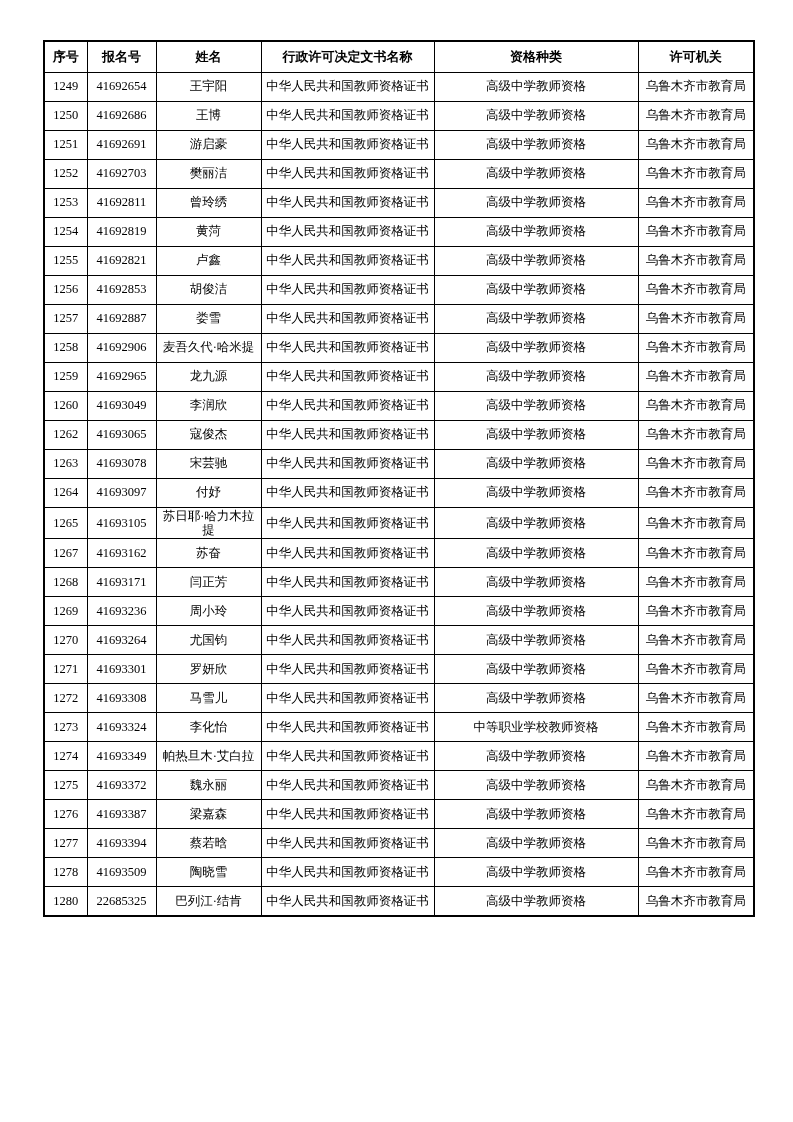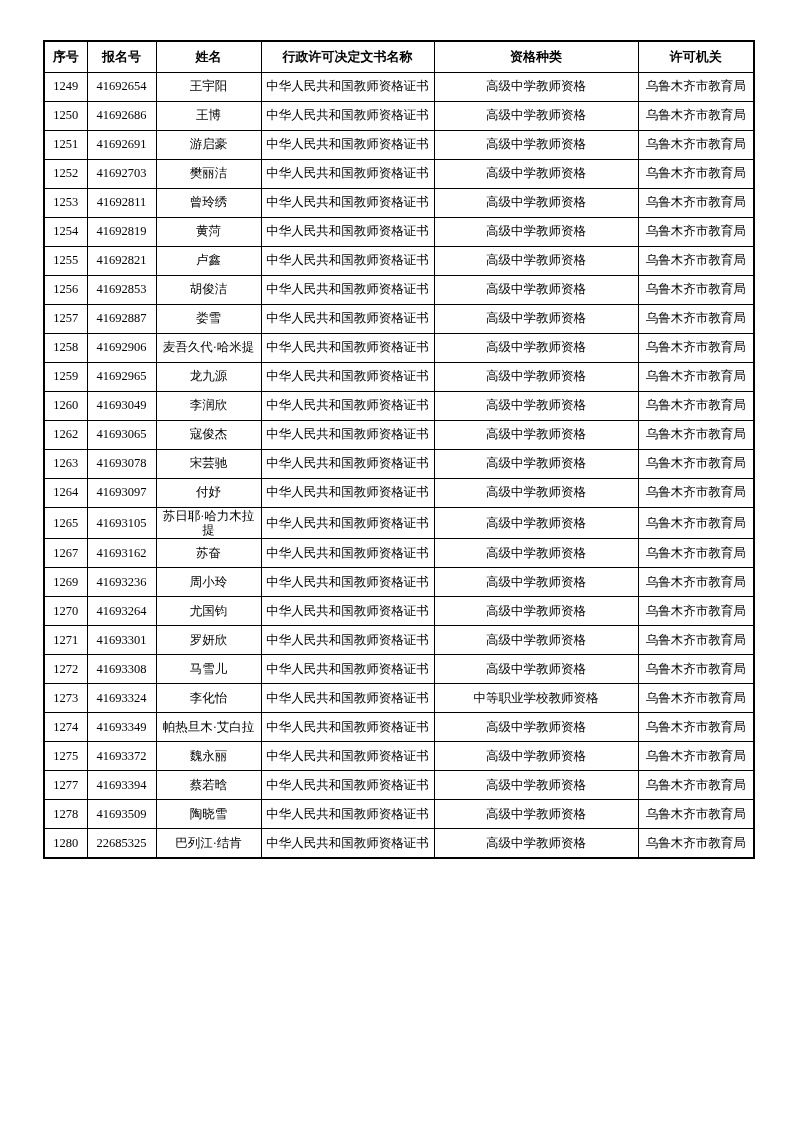--- a/index.html
+++ b/index.html
@@ -205,20 +205,28 @@
         </tr>
         <tr>
           <td>1267</td>
           <td>41693162</td>
           <td>苏奋</td>
           <td>中华人民共和国教师资格证书</td>
           <td>高级中学教师资格</td>
           <td>乌鲁木齐市教育局</td>
         </tr>
         <tr>
+          <td>1268</td>
+          <td>41693171</td>
+          <td>闫正芳</td>
+          <td>中华人民共和国教师资格证书</td>
+          <td>高级中学教师资格</td>
+          <td>乌鲁木齐市教育局</td>
+        </tr>
+        <tr>
           <td>1269</td>
           <td>41693236</td>
           <td>周小玲</td>
           <td>中华人民共和国教师资格证书</td>
           <td>高级中学教师资格</td>
           <td>乌鲁木齐市教育局</td>
         </tr>
         <tr>
           <td>1270</td>
           <td>41693264</td>
@@ -256,20 +264,28 @@
           <td>41693349</td>
           <td>帕热旦木·艾白拉</td>
           <td>中华人民共和国教师资格证书</td>
           <td>高级中学教师资格</td>
           <td>乌鲁木齐市教育局</td>
         </tr>
         <tr>
           <td>1275</td>
           <td>41693372</td>
           <td>魏永丽</td>
+          <td>中华人民共和国教师资格证书</td>
+          <td>高级中学教师资格</td>
+          <td>乌鲁木齐市教育局</td>
+        </tr>
+        <tr>
+          <td>1276</td>
+          <td>41693387</td>
+          <td>梁嘉森</td>
           <td>中华人民共和国教师资格证书</td>
           <td>高级中学教师资格</td>
           <td>乌鲁木齐市教育局</td>
         </tr>
         <tr>
           <td>1277</td>
           <td>41693394</td>
           <td>蔡若晗</td>
           <td>中华人民共和国教师资格证书</td>
           <td>高级中学教师资格</td>

